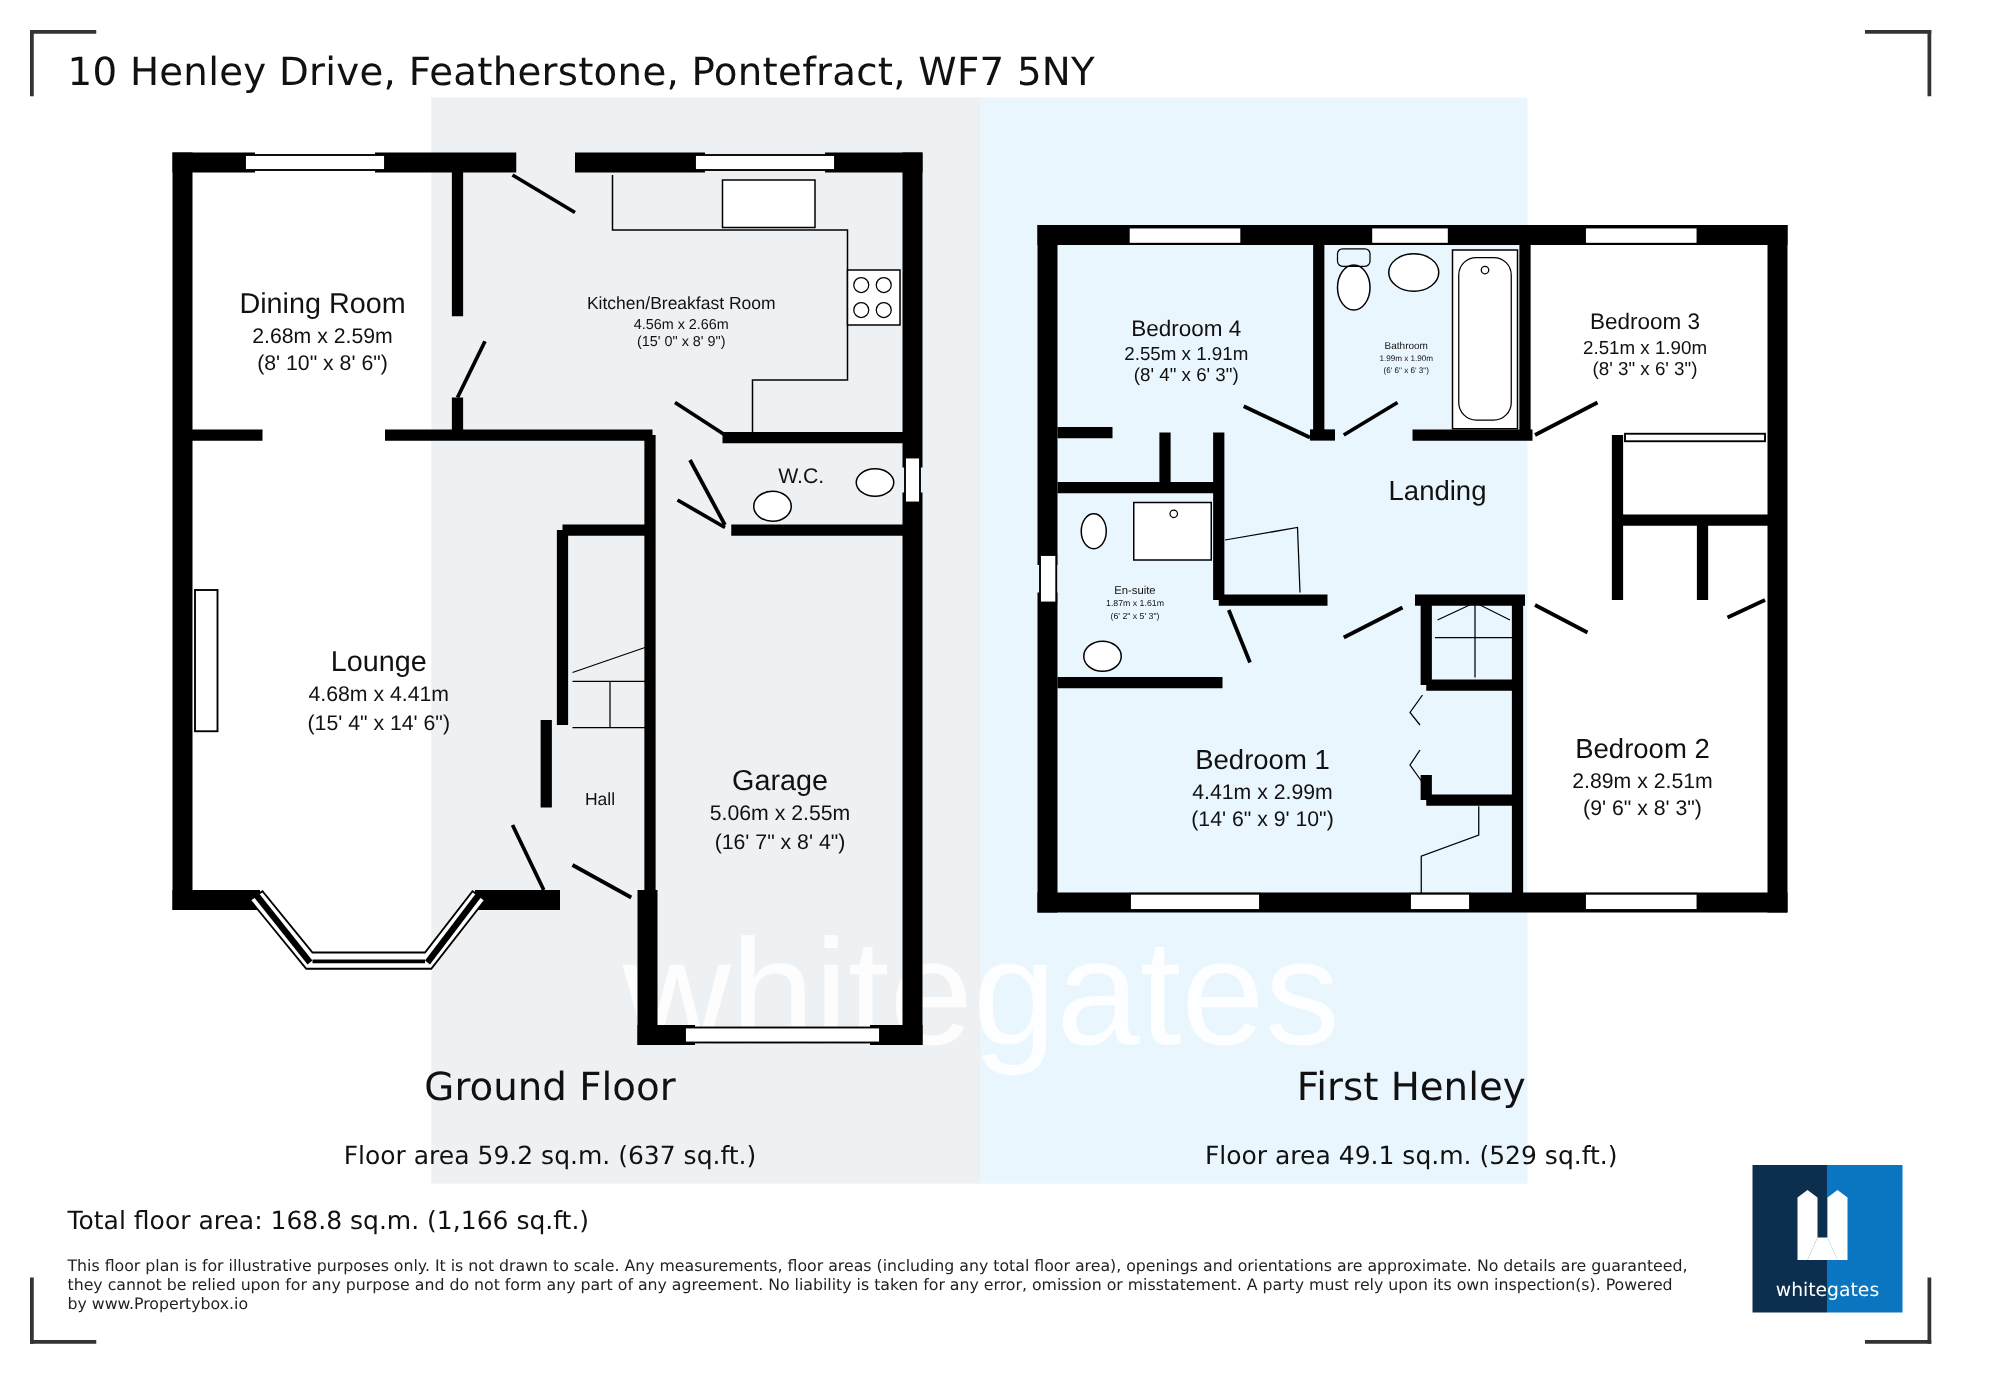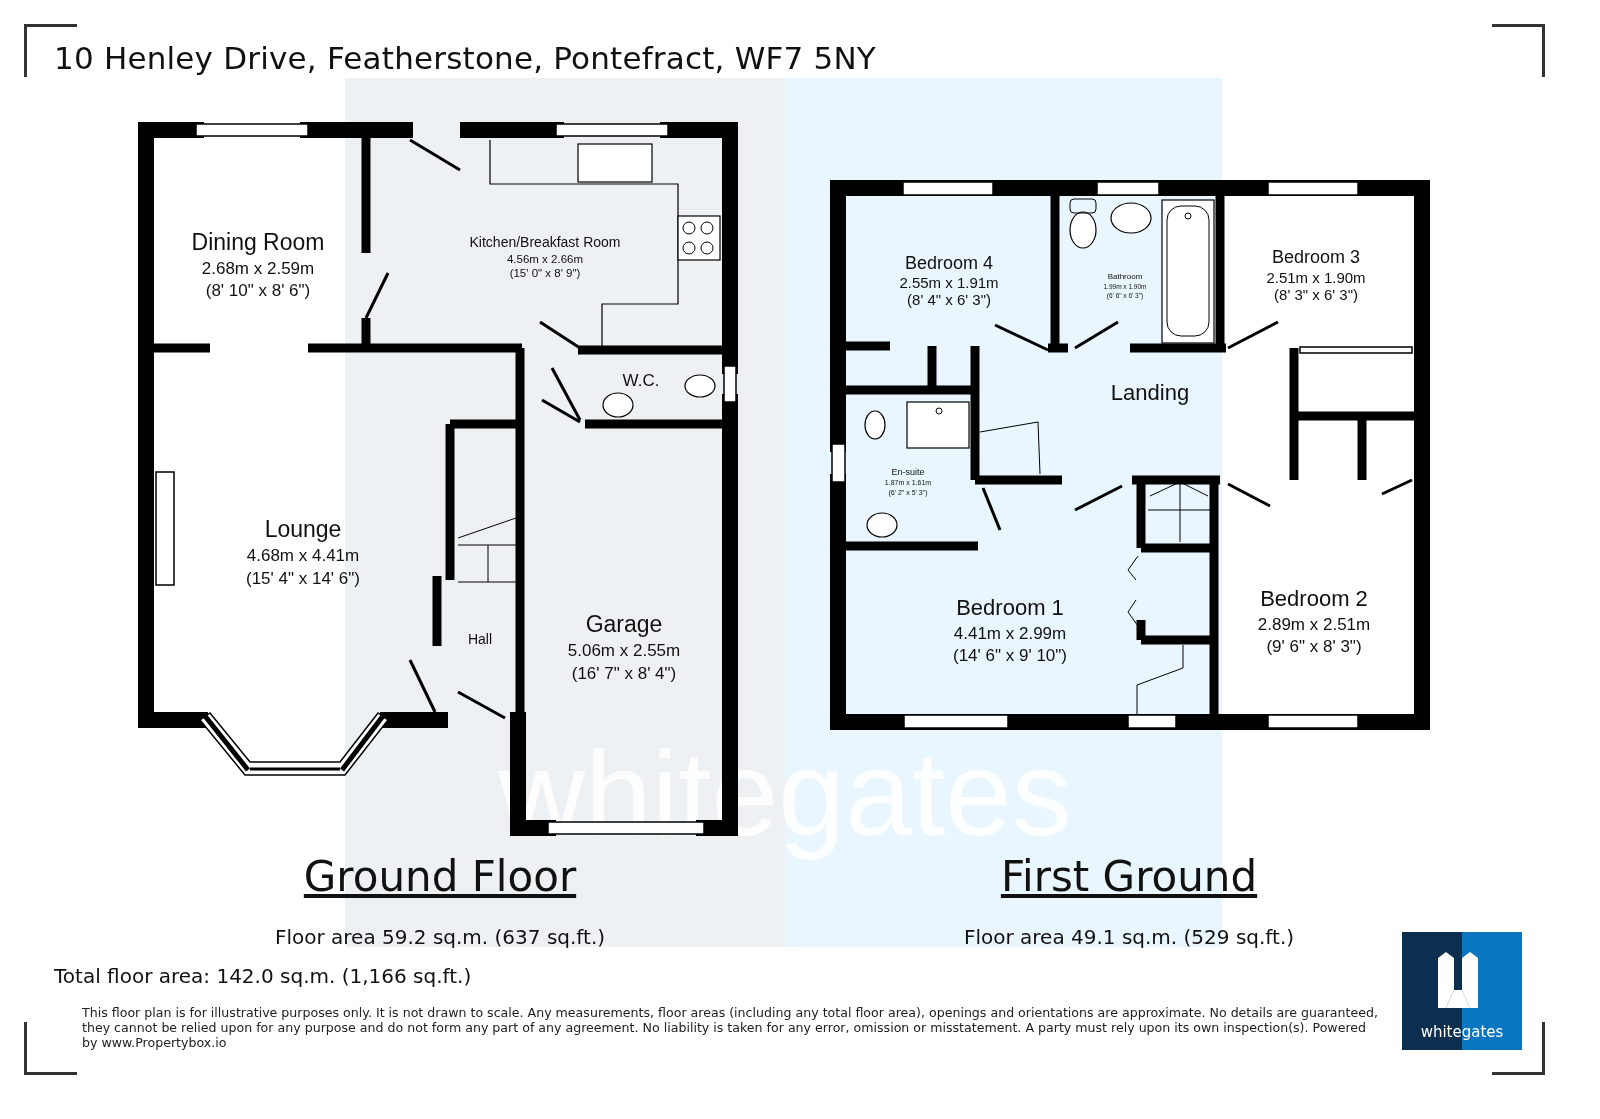--- a/index.html
+++ b/index.html
@@ -8,24 +8,24 @@
   .band-grey { left: 345px; width: 440px; background: #eef1f3; }
   .band-blue { left: 785px; width: 437px; background: #eaf6fd; }
   .corner { position: absolute; width: 50px; height: 50px; border-color: #333; border-style: solid; border-width: 0; }
   .corner.tl { left: 24px; top: 24px; border-left-width: 3px; border-top-width: 3px; }
   .corner.tr { right: 55px; top: 24px; border-right-width: 3px; border-top-width: 3px; }
   .corner.bl { left: 24px; bottom: 44px; border-left-width: 3px; border-bottom-width: 3px; }
   .corner.br { right: 55px; bottom: 44px; border-right-width: 3px; border-bottom-width: 3px; }
   .title { position: absolute; left: 54px; top: 40px; font-size: 31px; letter-spacing: 0.2px; white-space: nowrap; text-align: right; }
   svg.plan { position: absolute; left: 0; top: 0; }
   .floor-label { position: absolute; text-align: center; white-space: nowrap; }
-  .floor-name { font-size: 42px; text-decoration: underline; }
+  .floor-name { font-size: 31px; }
   .floor-area { font-size: 20px; margin-top: 24px; }
   .total { position: absolute; left: 54px; top: 964px; font-size: 20px; white-space: nowrap; }
-  .disclaimer { position: absolute; left: 54px; top: 1005px; width: 1300px; font-size: 12.6px; line-height: 15px; color: #222; margin-left: 28px; }
+  .disclaimer { position: absolute; left: 54px; top: 1005px; width: 1300px; font-size: 12.6px; line-height: 15px; color: #222; }
   .logo { position: absolute; left: 1402px; top: 932px; width: 120px; height: 118px; background: linear-gradient(90deg, #0d2f4f 0 50%, #0a76c2 50% 100%); }
   .logo-word { position: absolute; left: 0; width: 120px; bottom: 9px; text-align: center; color: #fff; font-size: 15px; }
 </style>
 </head>
 <body>
 
 <div class="band band-grey"></div>
 <div class="band band-blue"></div>
 
 <div class="corner tl"></div>
@@ -235,25 +235,25 @@
     <text x="1314" y="630" font-size="17">2.89m x 2.51m</text>
     <text x="1314" y="652" font-size="17">(9' 6" x 8' 3")</text>
   </g>
 </svg>
 
 <div class="floor-label" style="left:240px; width:400px; top:852px;">
   <div class="floor-name">Ground Floor</div>
   <div class="floor-area">Floor area 59.2 sq.m. (637 sq.ft.)</div>
 </div>
 <div class="floor-label" style="left:929px; width:400px; top:852px;">
-  <div class="floor-name">First Ground</div>
+  <div class="floor-name">First Henley</div>
   <div class="floor-area">Floor area 49.1 sq.m. (529 sq.ft.)</div>
 </div>
 
-<div class="total">Total floor area: 142.0 sq.m. (1,166 sq.ft.)</div>
+<div class="total">Total floor area: 168.8 sq.m. (1,166 sq.ft.)</div>
 <div class="disclaimer">This floor plan is for illustrative purposes only. It is not drawn to scale. Any measurements, floor areas (including any total floor area), openings and orientations are approximate. No details are guaranteed, they cannot be relied upon for any purpose and do not form any part of any agreement. No liability is taken for any error, omission or misstatement. A party must rely upon its own inspection(s). Powered by www.Propertybox.io</div>
 
 <div class="logo">
   <svg width="120" height="90" viewBox="0 0 120 90">
     <polygon points="36,26 44,20 52,26 52,58 44,76 36,76" fill="#fff"></polygon>
     <polygon points="60,26 68,20 76,26 76,76 68,76 60,58" fill="#fff"></polygon>
     <polygon points="44,76 52,58 60,58 68,76" fill="#fff"></polygon>
   </svg>
   <div class="logo-word">whitegates</div>
 </div>

